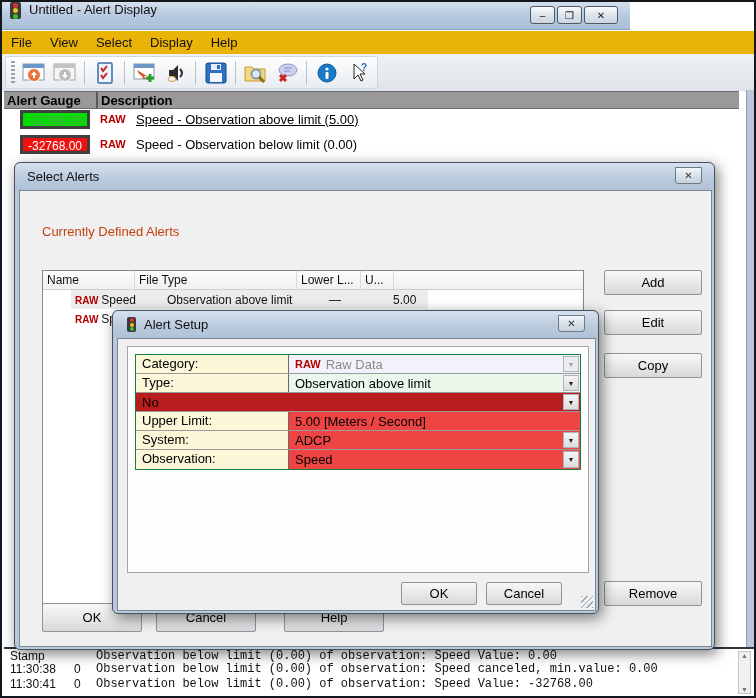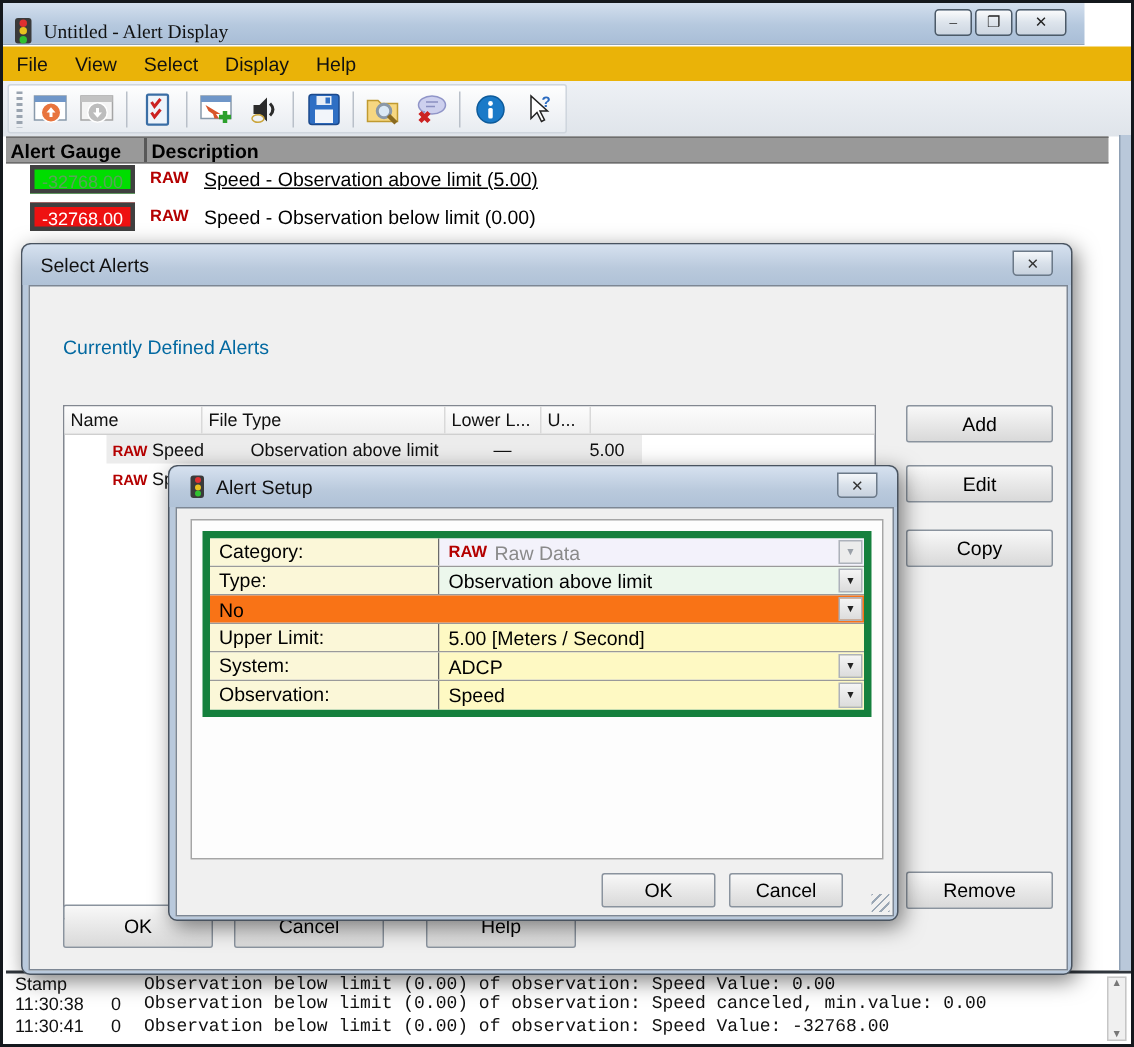--- a/index.html
+++ b/index.html
@@ -7,23 +7,23 @@
   #screen {
     position:relative; width:756px; height:698px;
     font-family:"Liberation Sans", sans-serif;
     background:#fff; border:2px solid #14181d;
     overflow:hidden;
   }
   .abs { position:absolute; }
 
   
   .titlebar {
-    left:0; top:0; width:721px; height:28px;
+    left:0; top:0; width:628px; height:28px;
     background:linear-gradient(#d3dfee,#b5c8de 55%,#a9bed7);
-    display:flex; align-items:flex-end; border-bottom:1px solid #8fa3ba;font-family:Liberation Serif, serif;
+    display:flex; align-items:flex-start; border-bottom:1px solid #8fa3ba;
   }
   .titlebar .title { font-size:13px; color:#111; margin-left:8px; }
   .traffic { width:11px; height:17px; margin-left:8px; background:#3a3a3a; border-radius:2px;
     display:flex; flex-direction:column; align-items:center; justify-content:space-evenly; }
   .traffic i { width:5px; height:5px; border-radius:50%; display:block; }
   .winbtns { position:absolute; right:12px; top:4px; display:flex; gap:2px; }
   .winbtn {
     height:18px; border:1px solid #4c5a68; border-radius:3px;
     background:linear-gradient(#fafbfc,#dde4ec 50%,#cdd6e1);
     display:flex; align-items:center; justify-content:center;
@@ -112,32 +112,32 @@
   .lv { background:#fff; border:1px solid #828790; font-size:12px; color:#111; }
   .lv-head { display:flex; height:19px; background:linear-gradient(#fcfcfc,#f0f0f0);
     border-bottom:1px solid #cfcfcf; }
   .lv-hcell { border-right:1px solid #d9d9d9; padding:2px 4px; white-space:nowrap; overflow:hidden; }
   .lv-row { display:flex; height:19px; align-items:center;margin-left:28px; }
   .lv-cell { padding:0 4px; white-space:nowrap; overflow:hidden; }
   .c-name{ width:92px; } .c-type{ width:162px; } .c-lower{ width:64px; } .c-upper{ width:33px; }
   .lv-raw { font-size:10px; font-weight:bold; color:#b40000; margin-right:3px; }
 
   
-  .form { border:5px solid #15803d; background:#fff; }
+  .form { border:1px solid #15803d; background:#fff; }
   .frow { display:flex; height:19px; border-bottom:1px solid #9a9a9a; font-size:13px; }
   .frow:last-child { border-bottom:none; }
   .flabel { width:153px; background:#fbf7d8; border-right:1px solid #6a6a6a;
     padding:1px 6px; white-space:nowrap; overflow:hidden; }
   .fvalue { flex:1; display:flex; align-items:center; padding-left:6px; white-space:nowrap; overflow:hidden; position:relative; }
   .dd { position:absolute; right:1px; top:1px; bottom:1px; width:16px;
     border:1px solid #adb2bb; background:linear-gradient(#f5f5f5,#dcdcdc);
     display:flex; align-items:center; justify-content:center; font-size:7px; color:#222; }
   .dd.disabled { color:#9aa0a8; background:#ececec; }
   .bg-cat { background:#f3f2fb; } .bg-type { background:#ecf7ec; }
-  .bg-pause { background:#f97316; } .bg-white { background:#fef9c3;align-items:center; }
+  .bg-pause { background:#b91c1c; } .bg-white { background:#ef4444;align-items:center; }
   .val-gray { color:#8a8a8a; }
   .grip {
     position:absolute; width:12px; height:12px;
     background:repeating-linear-gradient(135deg,#9aa7b5 0 1px, transparent 1px 4px);
   }
   .rightframe { right:0; top:88px; width:8px; height:557px; background:#b9c8da; border-left:1px solid #8fa0b4; }
 </style>
 </head>
 <body>
 
@@ -293,21 +293,21 @@
   <div class="abs rightframe"></div>
 
   <div class="abs dialog" style="left:12px; top:160px; width:701px; height:488px; z-index:10;">
     <div class="dlg-titlebar">
       <span style="margin-left:12px;">Select Alerts</span>
     </div>
     <span class="dlg-close" style="right:12px;">✕</span>
 
     <div class="dlg-client" style="left:4px; top:27px; width:693px; height:457px;">
 
-      <span class="abs" style="left:22px; top:33px; font-size:13px; color:#0369a1;text-align:center;">Currently Defined Alerts</span>
+      <span class="abs" style="left:22px; top:33px; font-size:13px; color:#c2410c;text-align:center;">Currently Defined Alerts</span>
 
       <div class="lv abs" style="left:22px; top:79px; width:542px; height:343px;">
         <div class="lv-head">
           <span class="lv-hcell c-name">Name</span>
           <span class="lv-hcell c-type">File Type</span>
           <span class="lv-hcell c-lower">Lower L...</span>
           <span class="lv-hcell c-upper">U...</span>
           <span class="lv-hcell" style="flex:1; border-right:none;"></span>
         </div>
         <div class="lv-row" style="background:#ececec; width:357px;">

